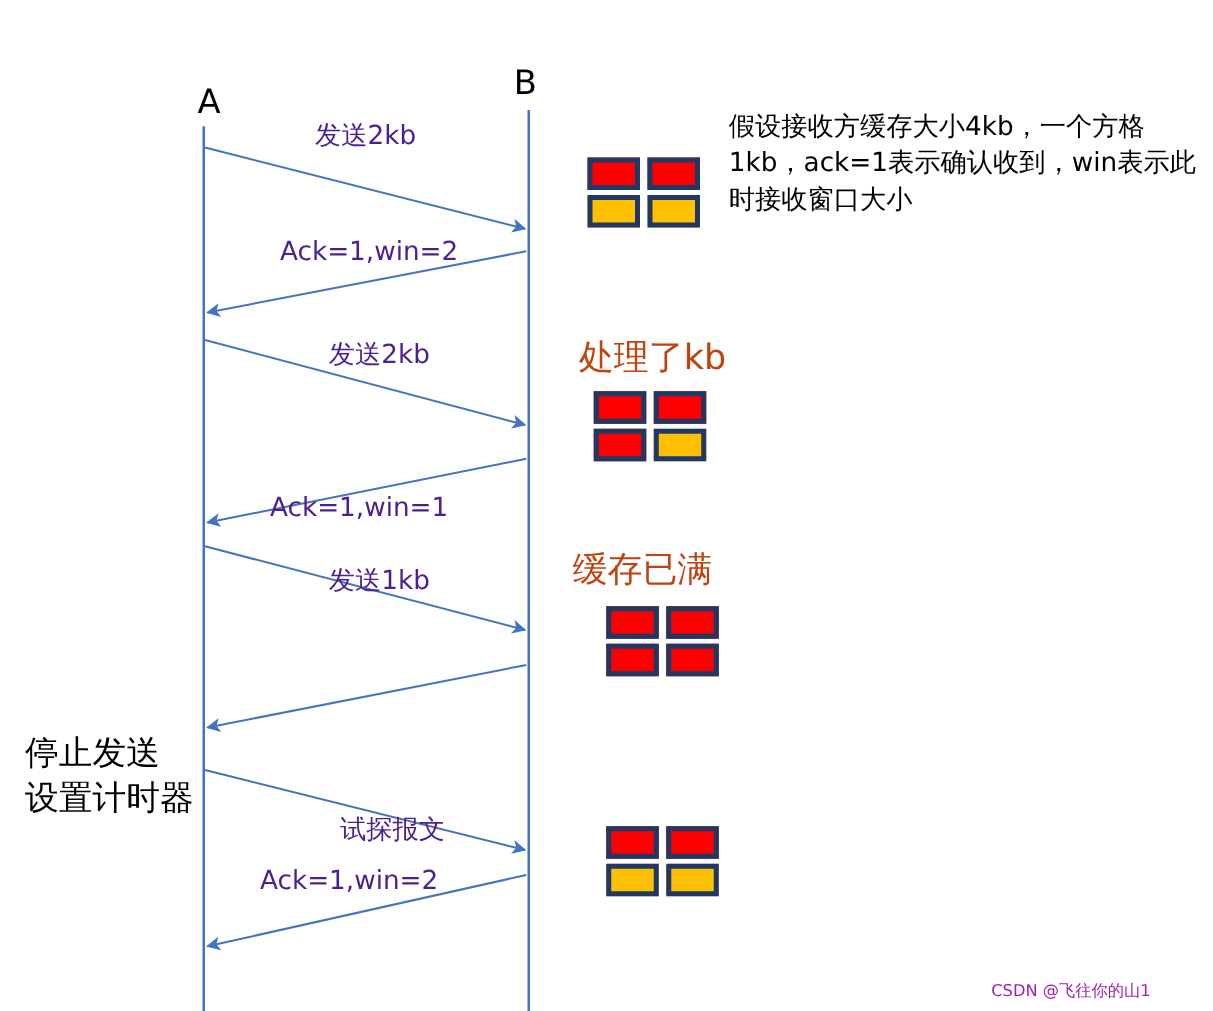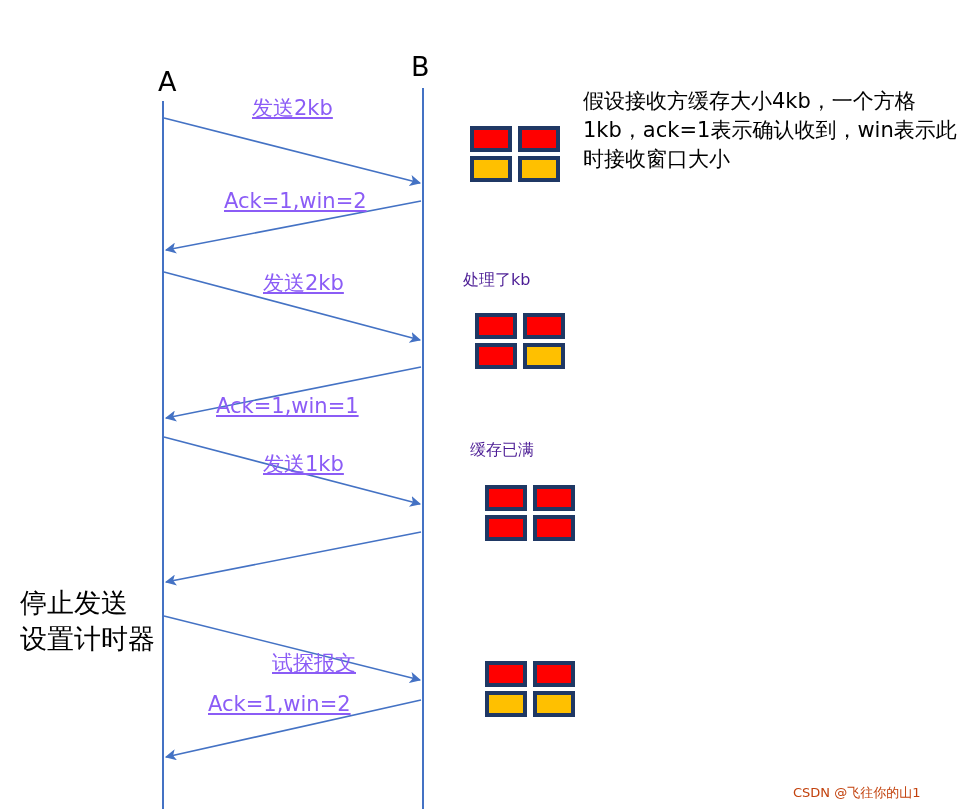--- a/index.html
+++ b/index.html
@@ -38,40 +38,39 @@
     top: 0;
     width: 970px;
     height: 809px;
   }
   
   .msg-label {
     position: absolute;
     font-size: 21px;
     line-height: 1.15;
     white-space: nowrap;
-    color: #8b5cf6;
-    text-decoration: underline;
+    color: #4c1d95;
   }
   .side-note {
     position: absolute;
     font-size: 27px;
     line-height: 1.35;
     white-space: pre-line;
     color: #000000;
   }
   
   .buffer-group {
     position: absolute;
   }
   .buffer-caption {
     position: absolute;
-    font-size: 16px;
+    font-size: 28px;
     line-height: 1;
     white-space: nowrap;
-    color: #4c1d95;
+    color: #c2410c;
   }
   .buffer-grid {
     position: absolute;
     display: grid;
     grid-template-columns: repeat(2, 42px);
     grid-template-rows: repeat(2, 26px);
     gap: 4px 6px;
   }
   .cell {
     box-sizing: border-box;
@@ -86,21 +85,21 @@
     position: absolute;
     font-size: 21px;
     line-height: 1.38;
     color: #000000;
     width: 390px;
   }
   
   #watermark {
     position: absolute;
     font-size: 13px;
-    color: #c2410c;
+    color: #a21caf;
     white-space: nowrap;
   }
 </style>
 </head>
 <body>
 
 <div id="canvas">
 
   <div class="endpoint-label" style="left:158px; top:68px;">A</div>
   <div class="endpoint-label" style="left:411px; top:53px;">B</div>
@@ -161,21 +160,21 @@
     <div class="buffer-caption" style="left:463px; top:272px;">处理了kb</div>
     <div class="buffer-grid" style="left:475px; top:313px;">
       <div class="cell red"></div>
       <div class="cell red"></div>
       <div class="cell red"></div>
       <div class="cell amber"></div>
     </div>
   </div>
 
   <div class="buffer-group">
-    <div class="buffer-caption" style="left:470px; top:442px;">缓存已满</div>
+    <div class="buffer-caption" style="left:458px; top:442px;">缓存已满</div>
     <div class="buffer-grid" style="left:485px; top:485px;">
       <div class="cell red"></div>
       <div class="cell red"></div>
       <div class="cell red"></div>
       <div class="cell red"></div>
     </div>
   </div>
 
   <div class="buffer-group">
     <div class="buffer-caption" style="left:485px; top:635px;"></div>

